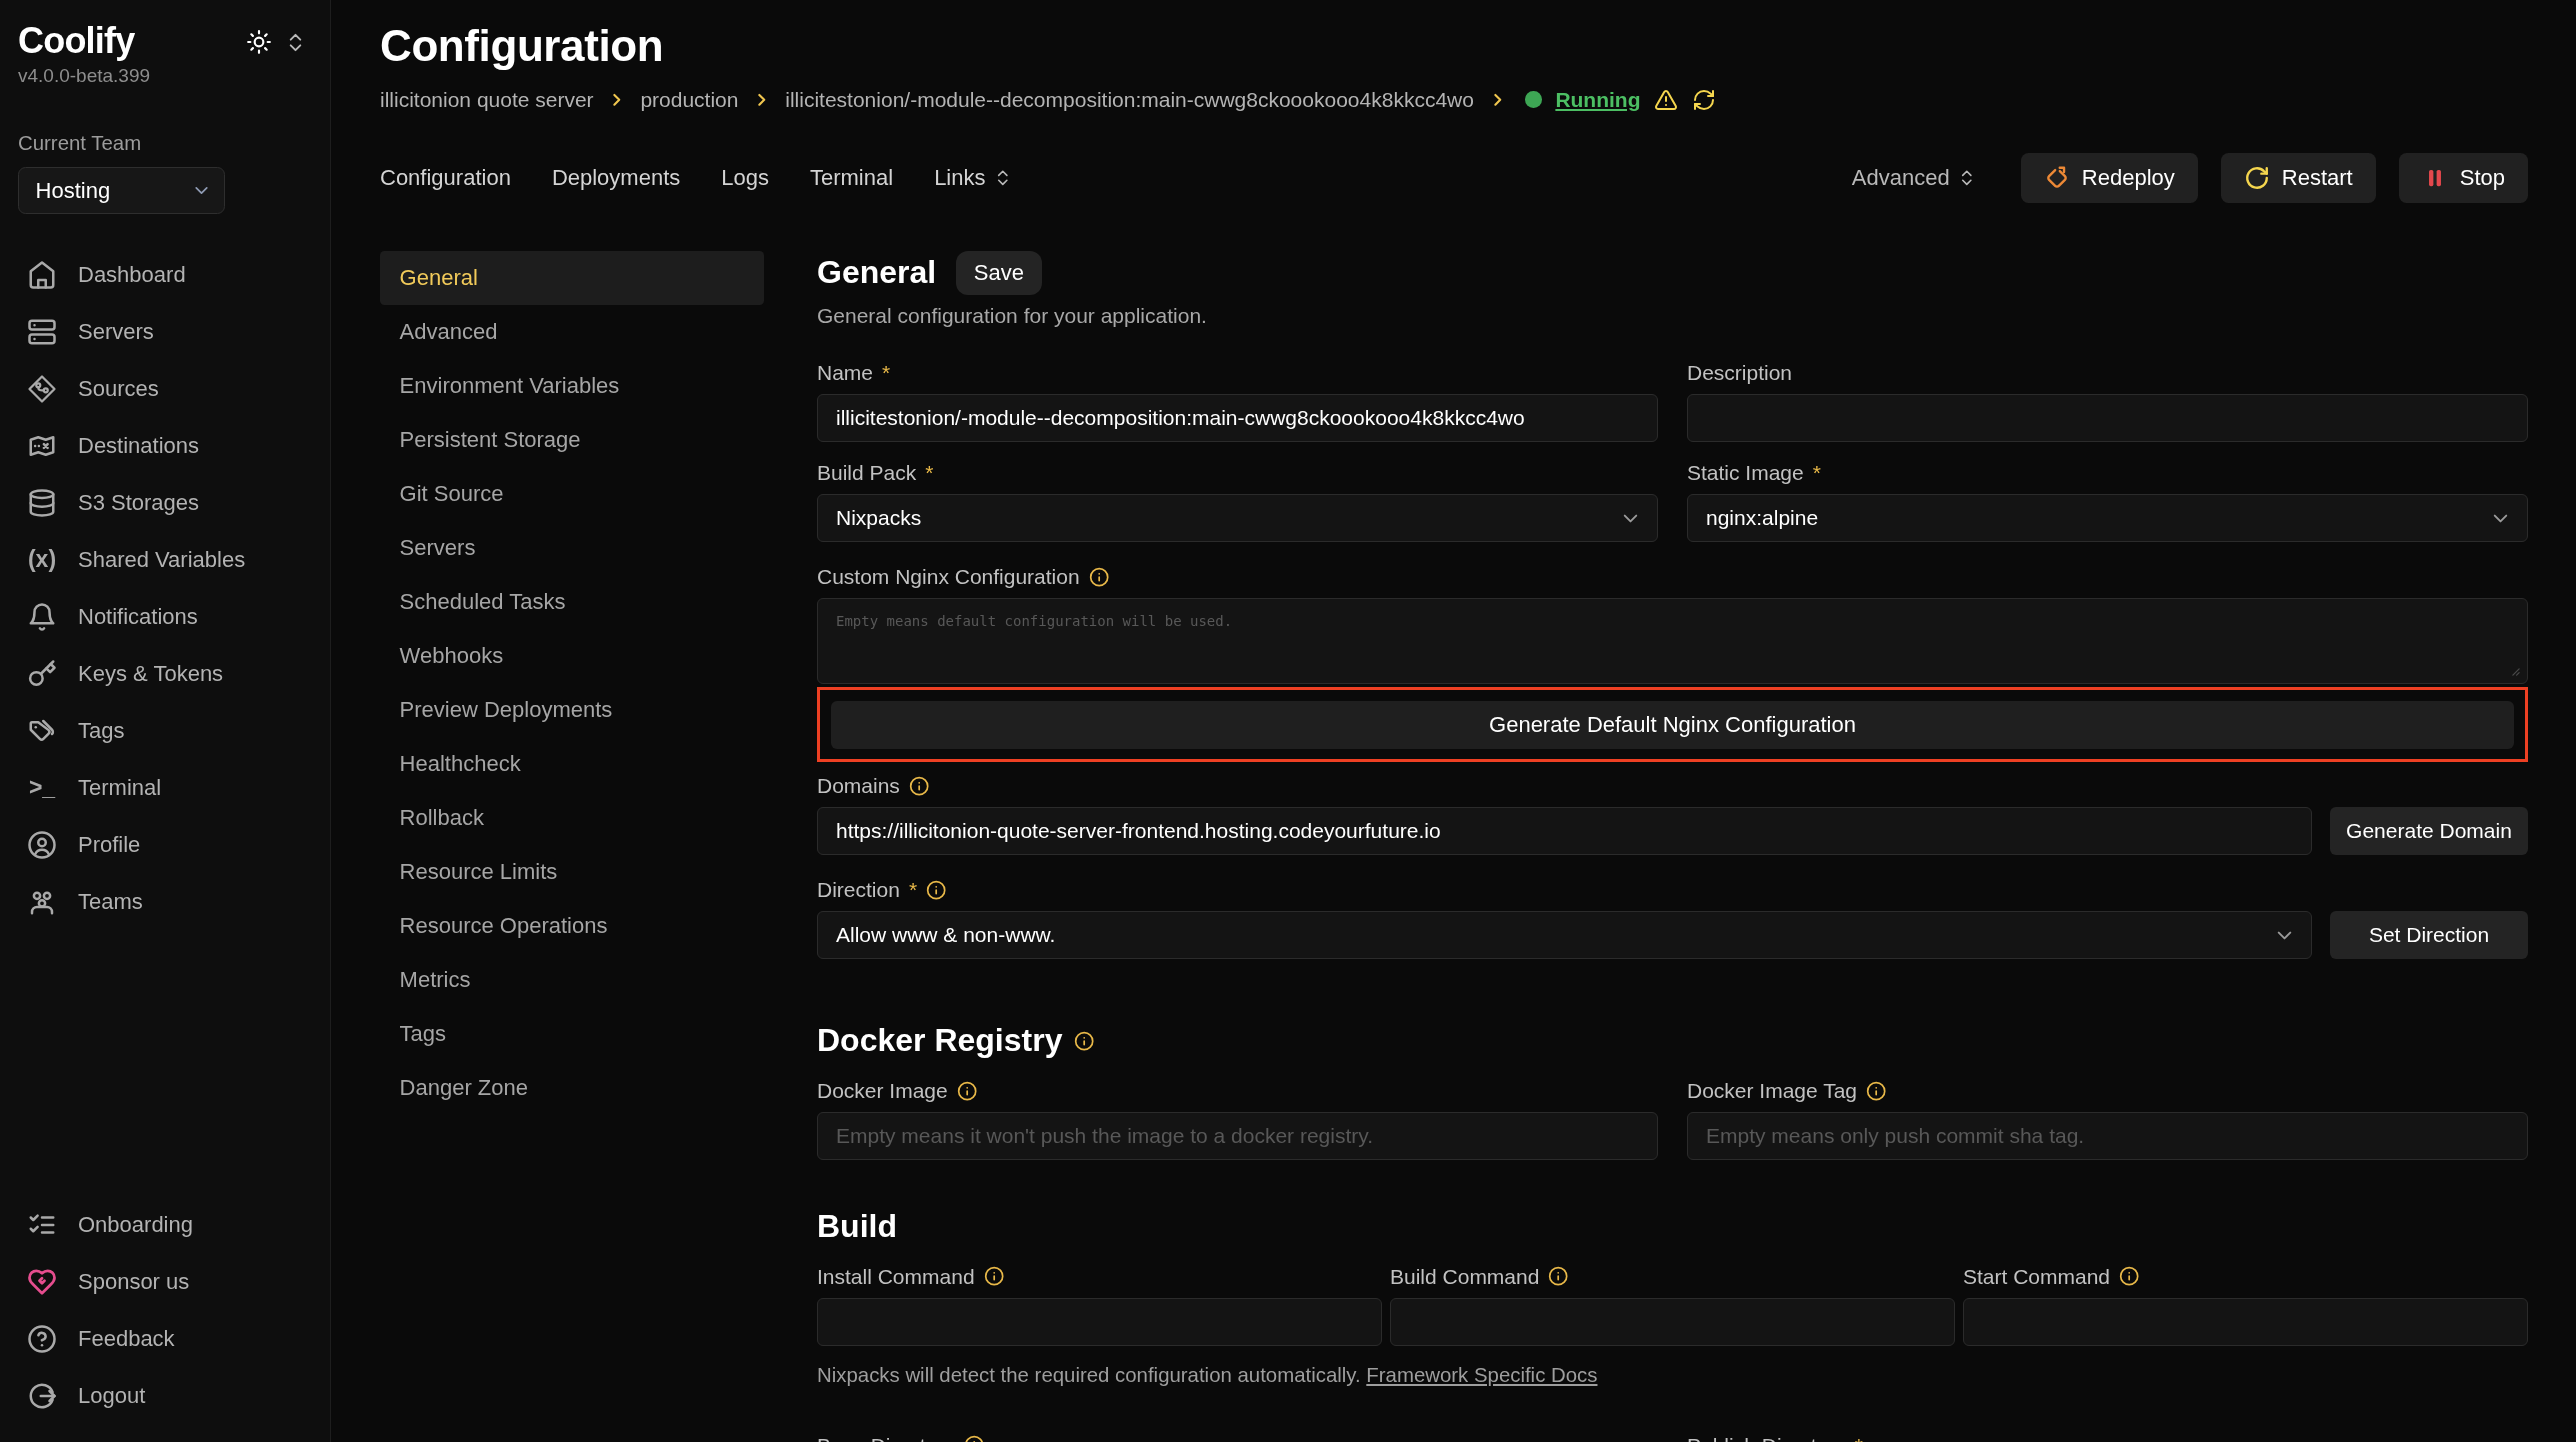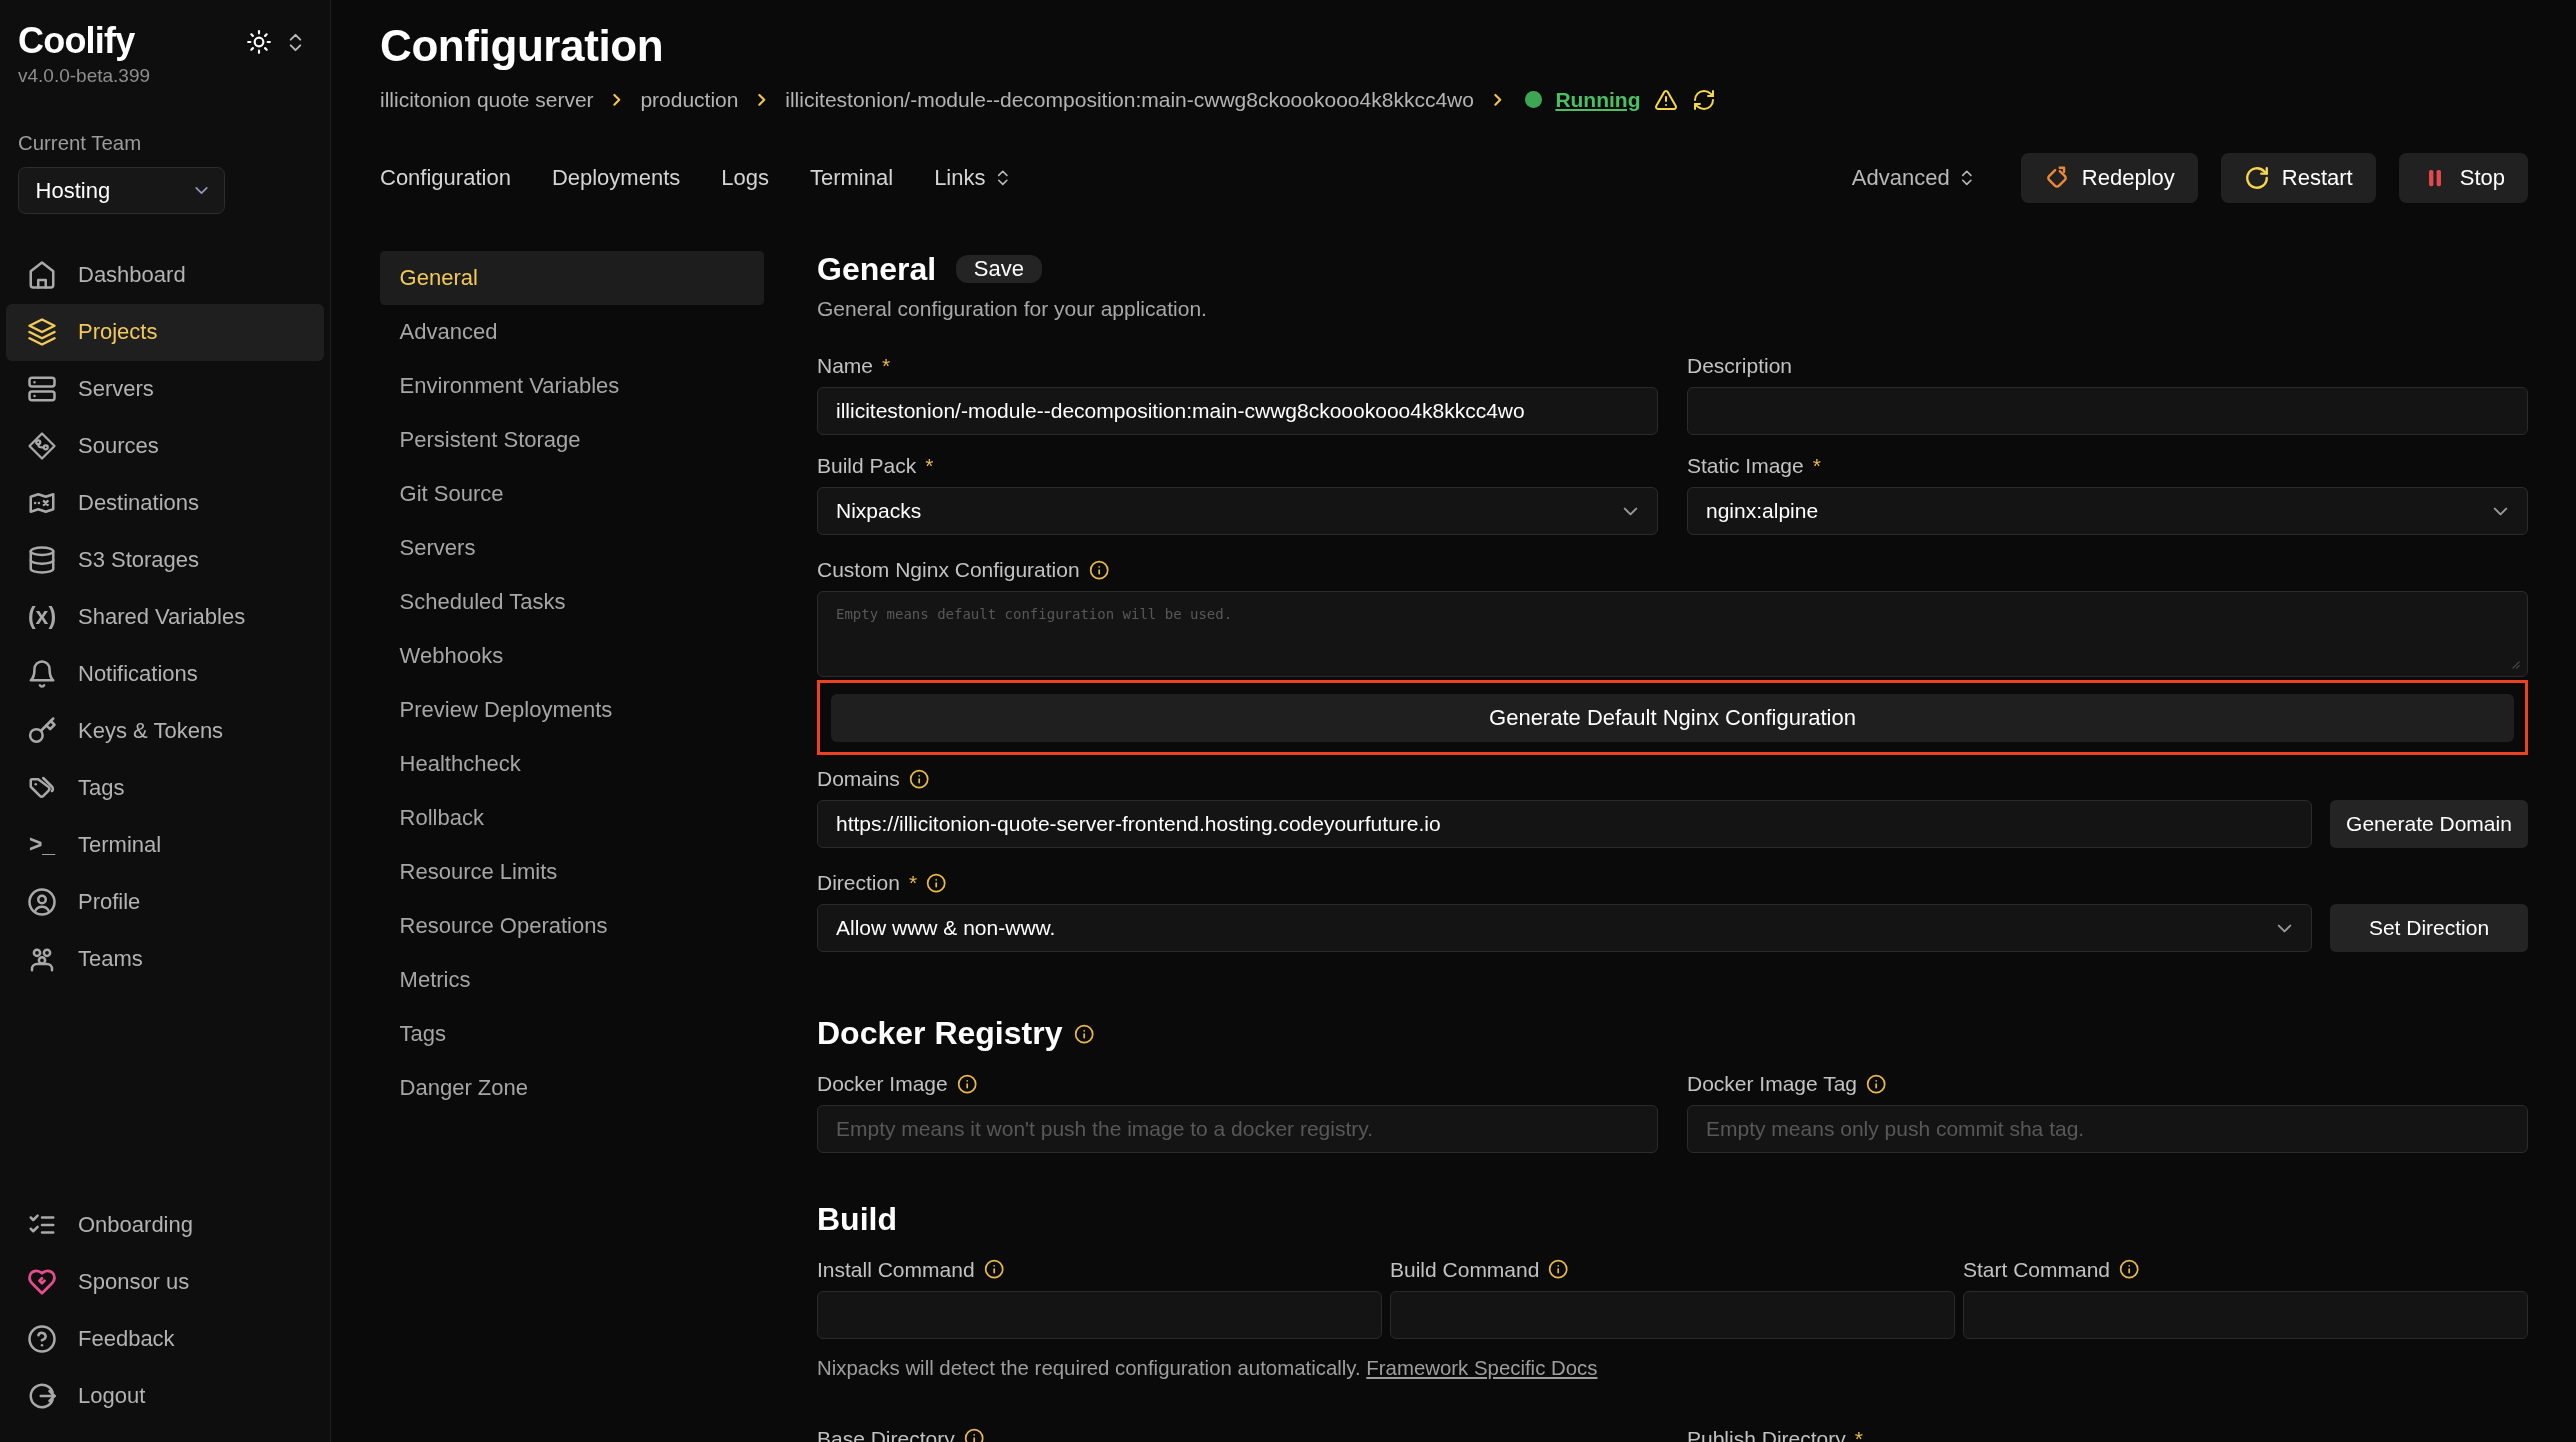--- a/index.html
+++ b/index.html
@@ -54,21 +54,21 @@
 
   .content { display:flex; gap:53px; margin-top:48px; }
   .subnav { width:384px; flex:none; }
   .subnav-item { height:54px; display:flex; align-items:center; padding:0 19.6px;
     font-size:22px; color:#a6a6a6; border-radius:4.5px; cursor:pointer; }
   .subnav-item.active { background:#1d1d1d; color:#f1ca5a; }
 
   .form { flex:1; min-width:0; }
   .sec-head { display:flex; align-items:center; gap:19.6px; }
   .sec-title { font-size:32px; font-weight:700; }
-  .save-btn { height:28px; padding:0 18px; background:#242424; border-radius:12px;
+  .save-btn { height:44px; padding:0 18px; background:#242424; border-radius:12px;
     font-size:22px; display:flex; align-items:center; cursor:pointer; }
   .subtitle { margin-top:9px; color:#a8a8a8; font-size:21px; }
 
   .field-label { display:flex; align-items:center; gap:9px; font-size:21px; color:#c2c2c2; margin-bottom:9px; }
   .req { color:#e9b949; }
   .info-i { width:20.4px; height:20.4px; color:#e9b949; flex:none; }
 
   .input { width:100%; height:48px; background:#141414; border:1.5px solid #2b2b2b; border-radius:6px;
     color:#fff; font-size:21px; padding:0 18px; font-family:inherit; outline:none; }
   .input::placeholder { color:#585858; }
@@ -136,30 +136,20 @@
 
   <nav class="nav">
     <div class="nav-item">
       <span class="icon">
           <svg viewBox="0 0 24 24" fill="none" stroke="currentColor" stroke-width="2" stroke-linecap="round" stroke-linejoin="round">
             <path d="m3 9 9-7 9 7v11a2 2 0 0 1-2 2H5a2 2 0 0 1-2-2z"></path>
             <path d="M9 22v-6h6v6"></path>
           </svg>
         </span>
       <span>Dashboard</span>
-    </div>
-    <div class="nav-item active">
-      <span class="icon">
-          <svg viewBox="0 0 24 24" fill="none" stroke="currentColor" stroke-width="2" stroke-linecap="round" stroke-linejoin="round">
-            <path d="m12 2 10 5-10 5L2 7z"></path>
-            <path d="m2 12 10 5 10-5"></path>
-            <path d="m2 17 10 5 10-5"></path>
-          </svg>
-        </span>
-      <span>Projects</span>
     </div>
     <div class="nav-item">
       <span class="icon">
           <svg viewBox="0 0 24 24" fill="none" stroke="currentColor" stroke-width="2" stroke-linecap="round" stroke-linejoin="round">
             <rect x="2" y="3" width="20" height="7" rx="2"></rect>
             <rect x="2" y="14" width="20" height="7" rx="2"></rect>
             <path d="M6 6.5h.01M6 17.5h.01"></path>
           </svg>
         </span>
       <span>Servers</span>

